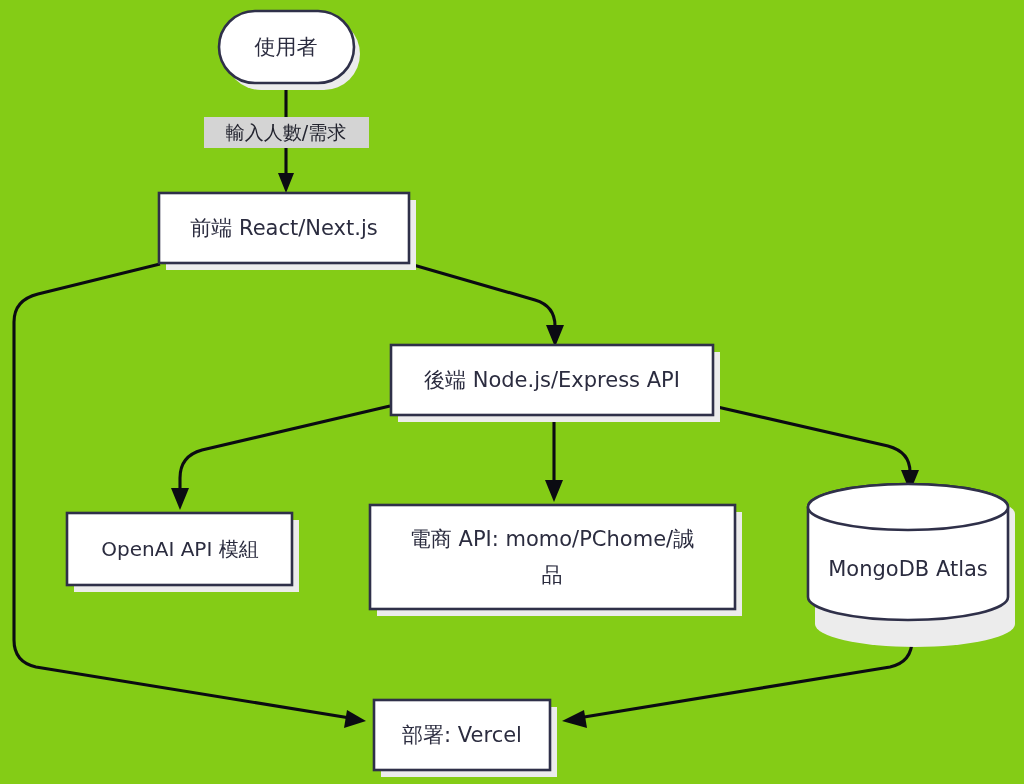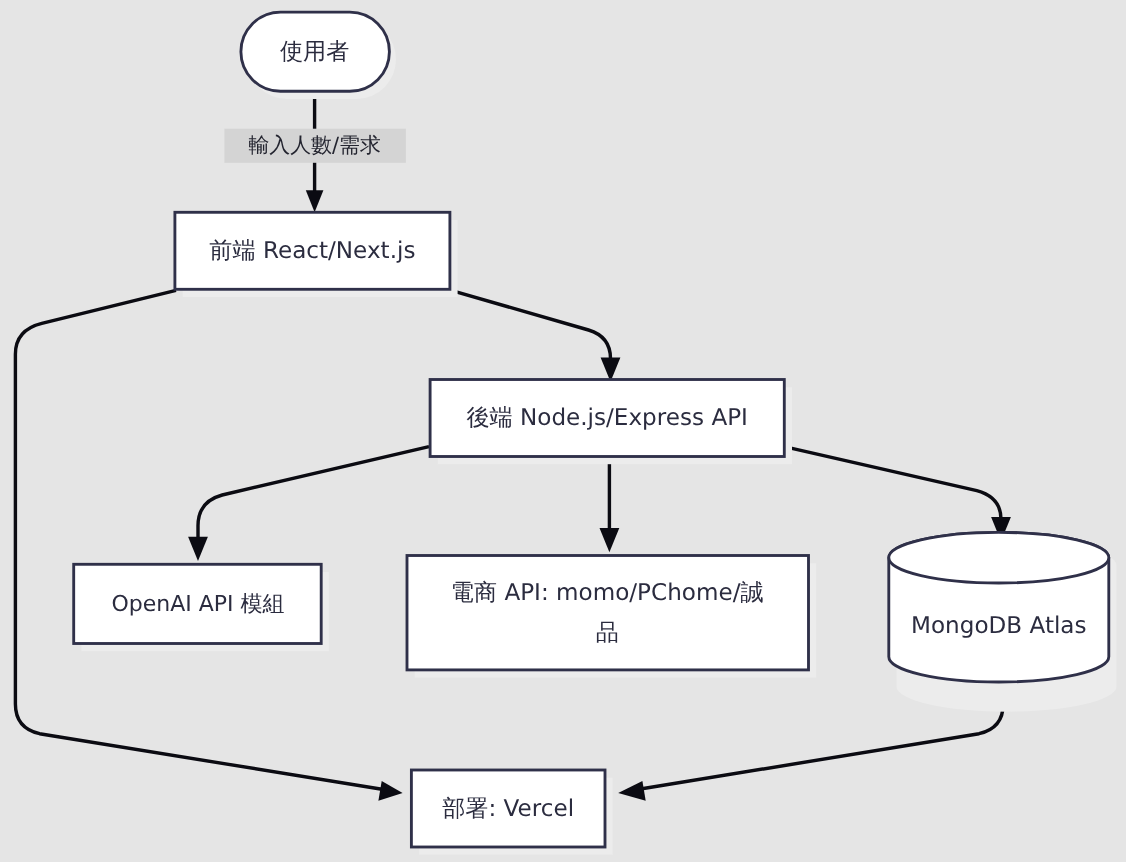--- a/index.html
+++ b/index.html
@@ -10,21 +10,21 @@
   body {
     width: 1024px;
     height: 784px;
     font-family: "DejaVu Sans", sans-serif;
     overflow: hidden;
   }
   #diagram-root {
     position: relative;
     width: 1024px;
     height: 784px;
-    background: #e5e5e5;
+    background: #84cc16;
   }
   svg#flow-svg {
     position: absolute;
     left: 0;
     top: 0;
     width: 1024px;
     height: 784px;
   }
   .node-label {
     fill: #2b2c3f;

